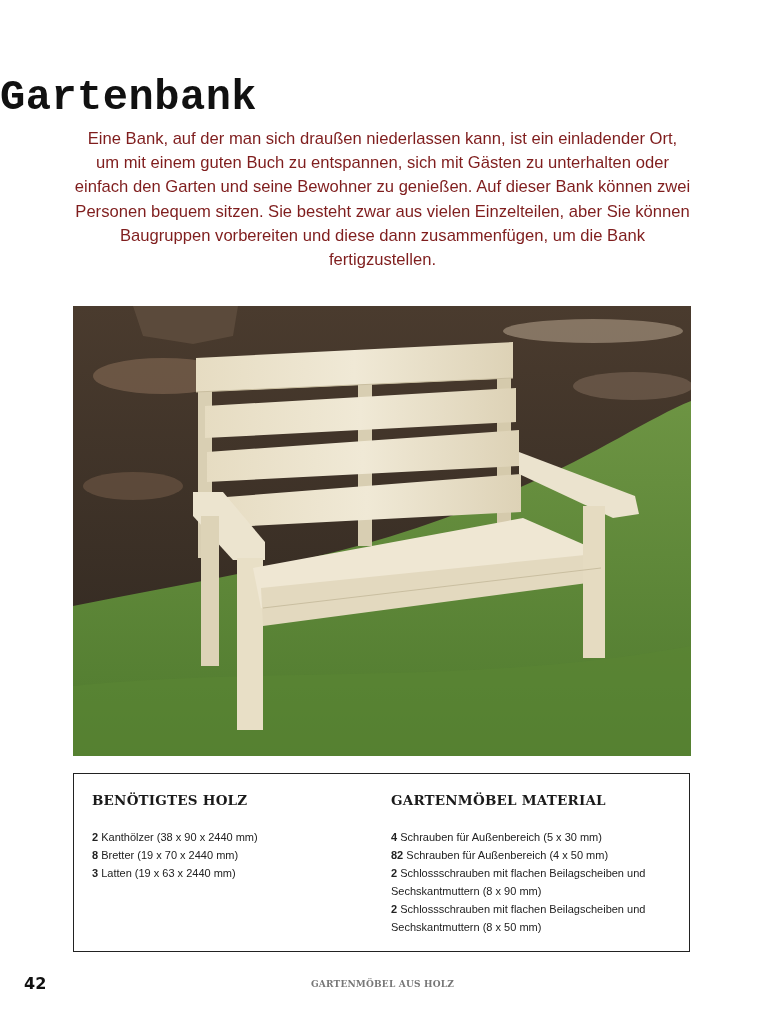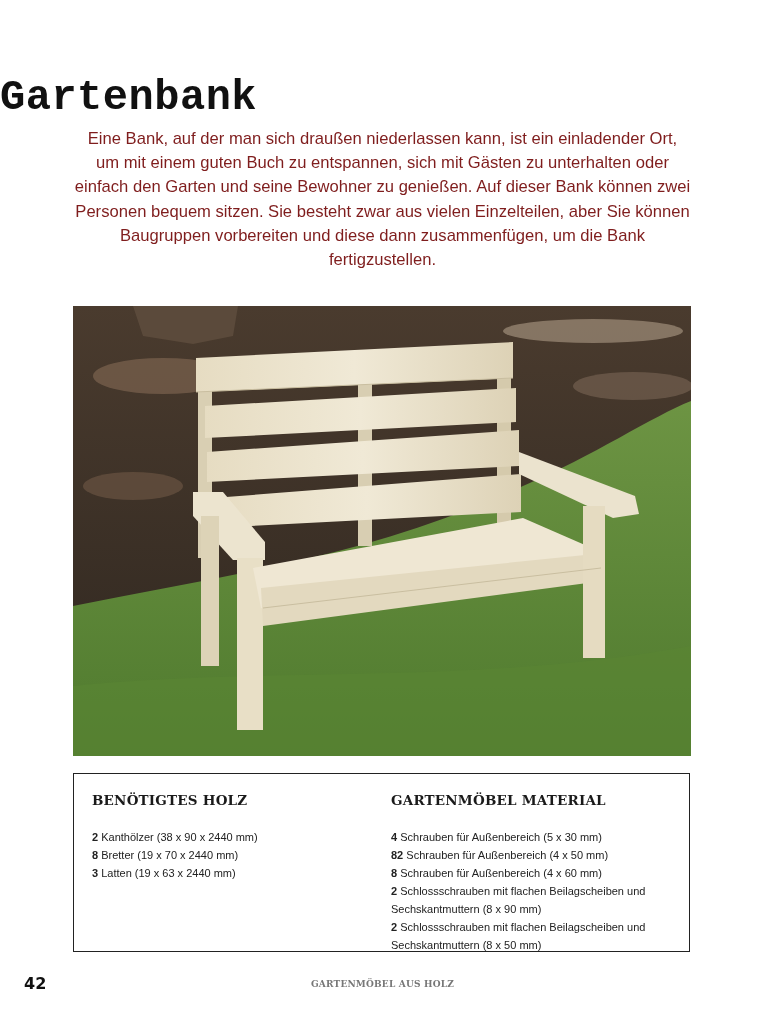--- a/index.html
+++ b/index.html
@@ -104,20 +104,19 @@
   <div class="col left">
     <div class="col-heading">BENÖTIGTES HOLZ</div>
     <div class="item"><span class="qty">2</span><span> Kanthölzer (38 x 90 x 2440 mm)</span></div>
     <div class="item"><span class="qty">8</span><span> Bretter (19 x 70 x 2440 mm)</span></div>
     <div class="item"><span class="qty">3</span><span> Latten (19 x 63 x 2440 mm)</span></div>
   </div>
   <div class="col right">
     <div class="col-heading">GARTENMÖBEL MATERIAL</div>
     <div class="item"><span class="qty">4</span><span> Schrauben für Außenbereich (5 x 30 mm)</span></div>
     <div class="item"><span class="qty">82</span><span> Schrauben für Außenbereich (4 x 50 mm)</span></div>
-    <div class="item"><span class="qty">8</span><span> Schrauben für Außenbereich (4 x 60 mm)</span></div>
     <div class="item"><span class="qty">2</span><span> Schlossschrauben mit flachen Beilagscheiben und Sechskantmuttern (8 x 90 mm)</span></div>
     <div class="item"><span class="qty">2</span><span> Schlossschrauben mit flachen Beilagscheiben und Sechskantmuttern (8 x 50 mm)</span></div>
   </div>
 </div>
 
 <div class="page-num">42</div>
 <div class="running-head">GARTENMÖBEL AUS HOLZ</div>
 
 </body></html>

